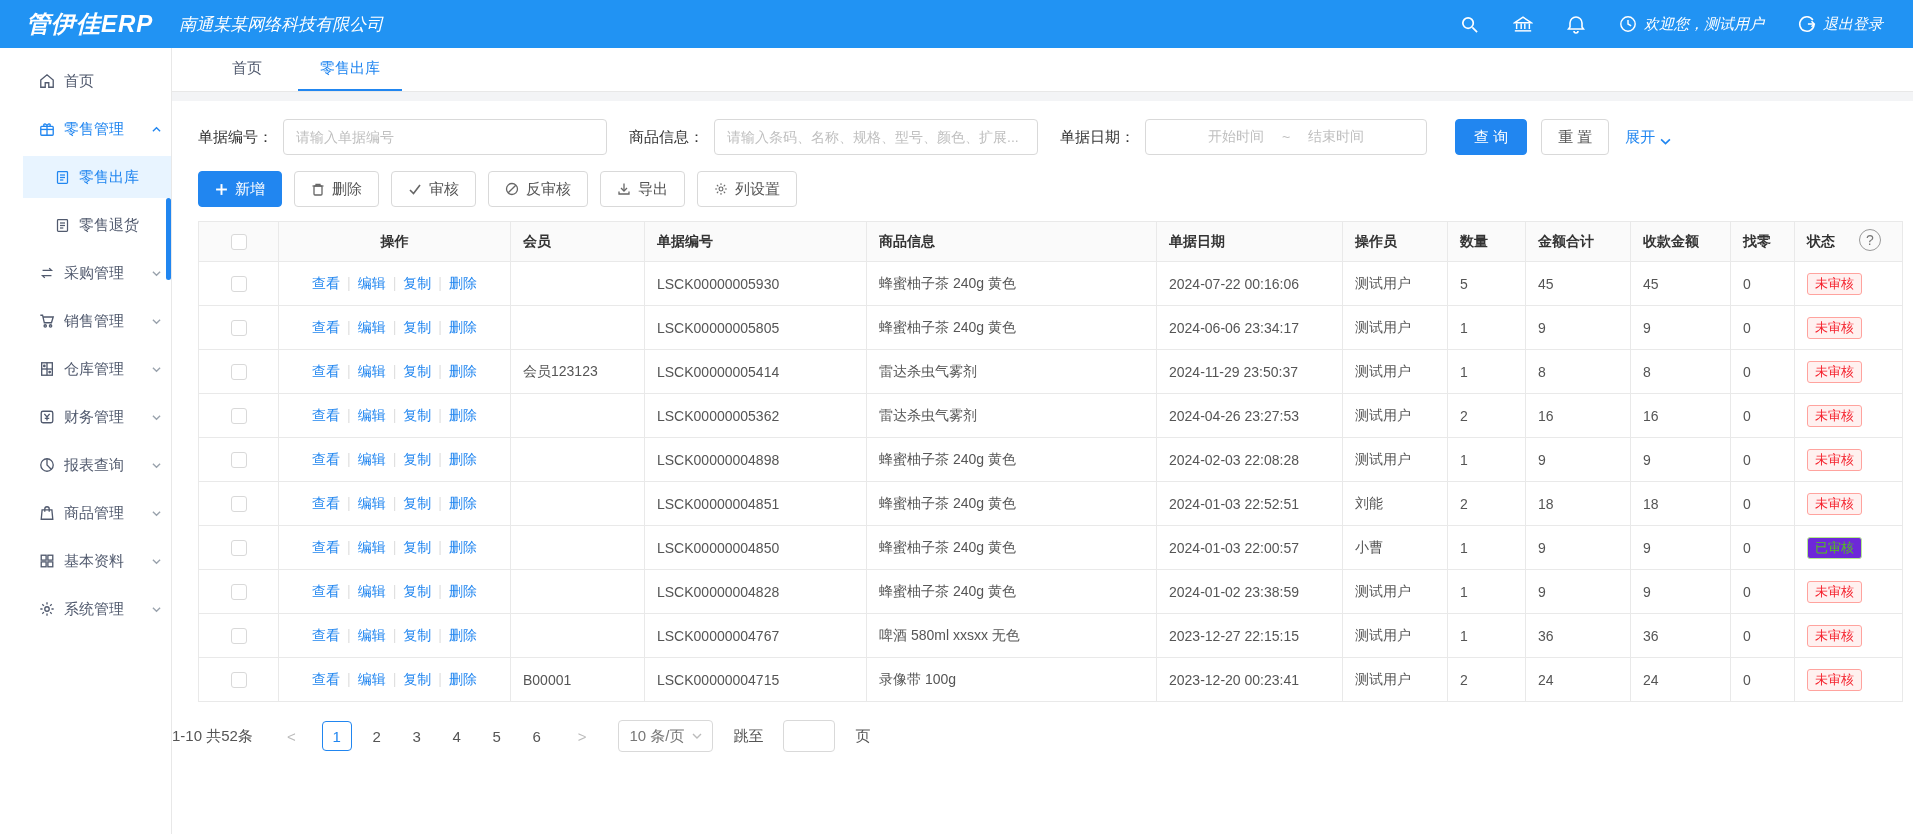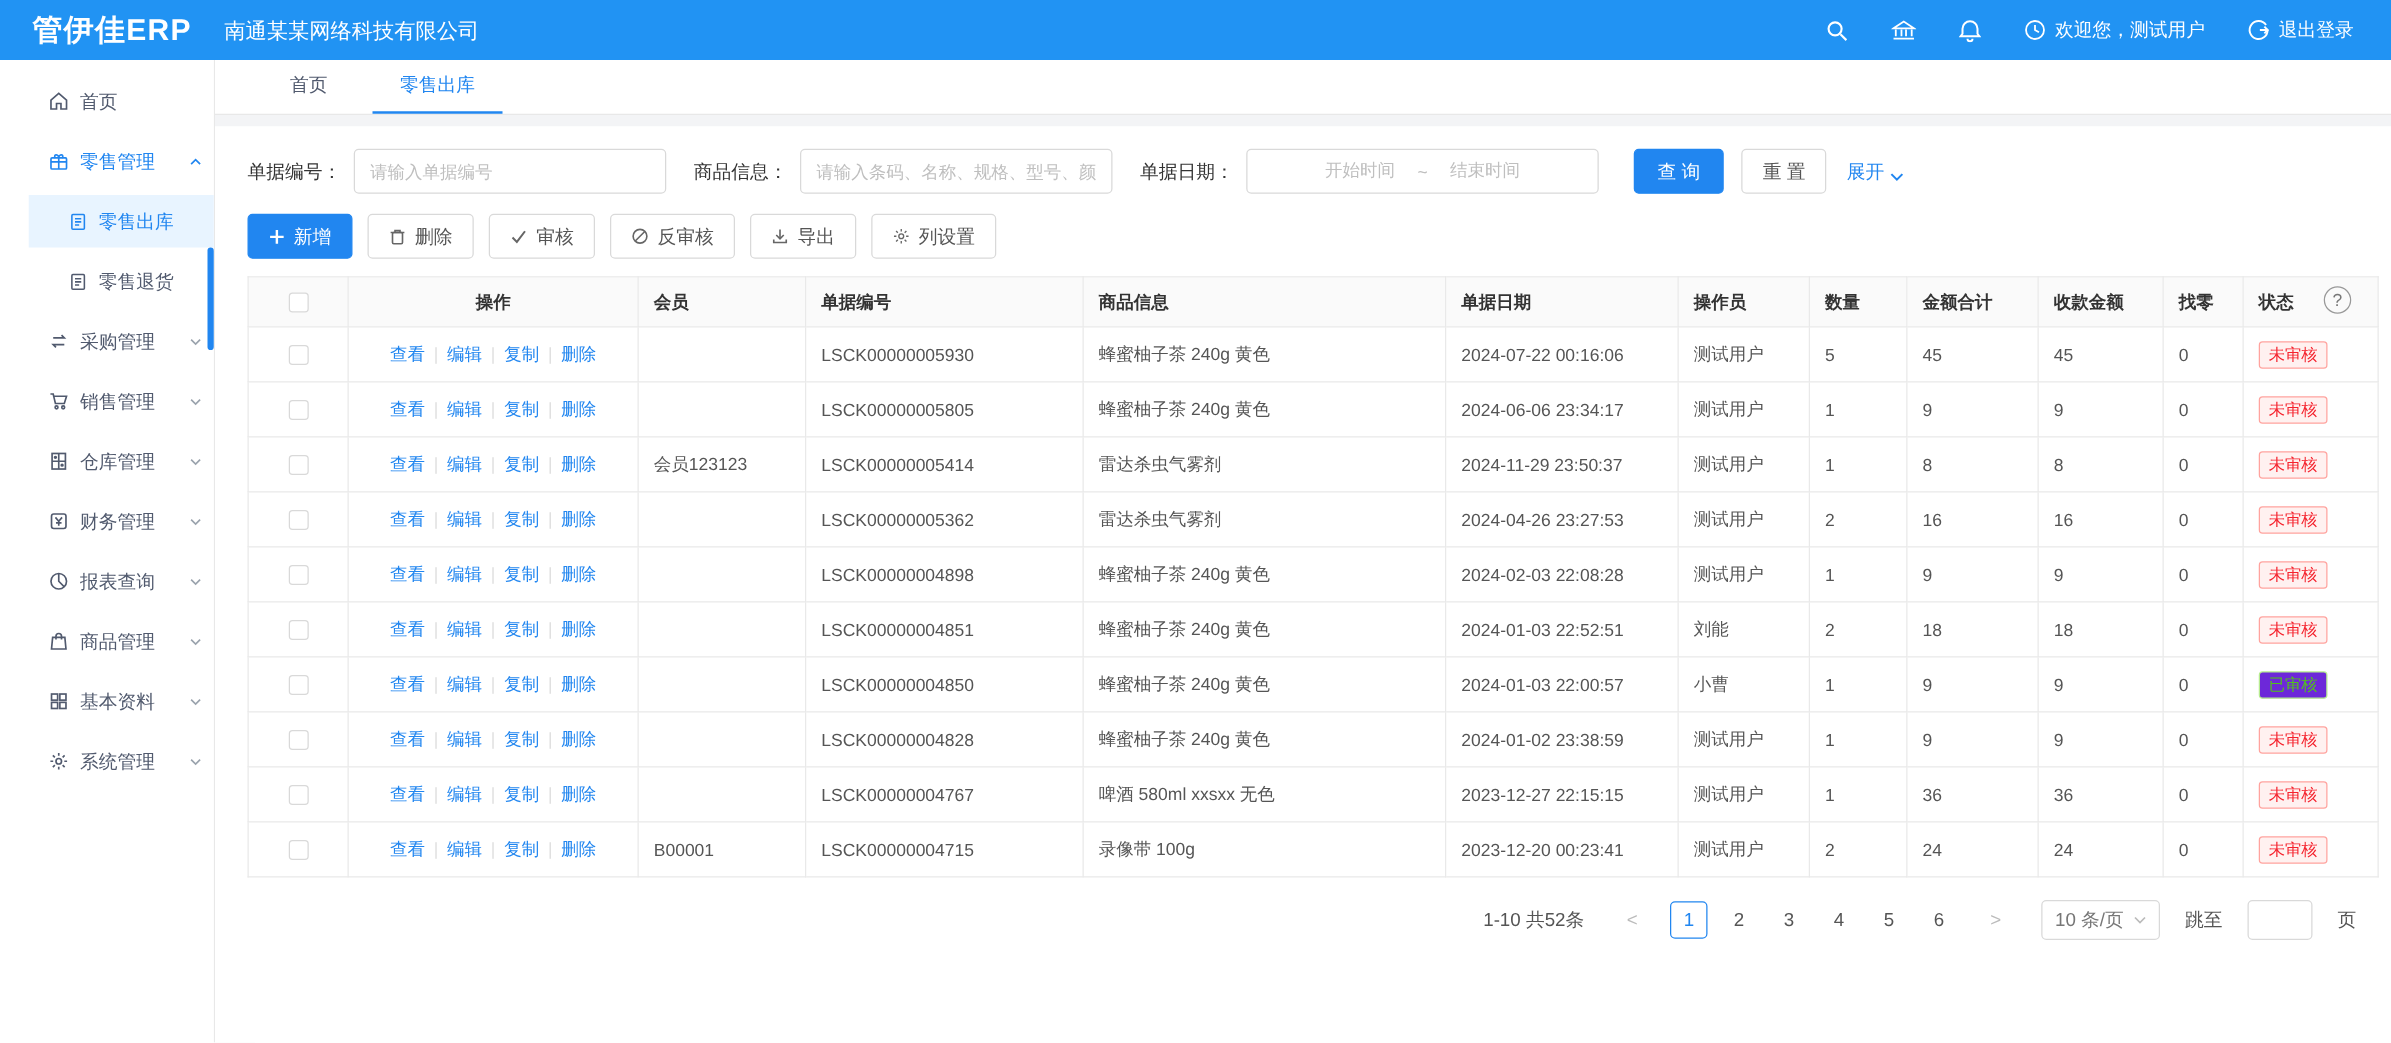--- a/index.html
+++ b/index.html
@@ -1,21 +1,21 @@
 <!DOCTYPE html>
 <html><head>
 <meta charset="utf-8">
 <style>
   * { margin:0; padding:0; box-sizing:border-box; }
   html,body { width:1913px; height:834px; }
   body { font-family:"Liberation Sans","DejaVu Sans",sans-serif; background:#fff; overflow:hidden; }
   .app { width:1913px; height:834px; display:flex; flex-direction:column; }
 
   
-  .topbar { height:48px; background:#2193f3; display:flex; align-items:center; color:#fff; flex-shrink:0; }
+  .topbar { height:48px; background:#2193f3; display:flex; align-items:center; color:#fff; flex-shrink:0;font-style:italic; }
   .logo { font-size:24px; font-weight:bold; padding:0 26px; letter-spacing:1px; }
   .company { font-size:17px; }
   .topbar-right { margin-left:auto; display:flex; align-items:center; gap:34px; padding-right:30px; font-size:15px; }
   .topbar-right .icon { display:inline-flex; align-items:center; }
   .top-item { display:inline-flex; align-items:center; gap:7px; cursor:pointer; }
   svg { display:block; }
 
   
   .body { flex:1; display:flex; min-height:0; position:relative;padding-left:23px; }
   .sidebar { width:148px; background:#fff; padding-top:12px; flex-shrink:0; position:relative; }
@@ -33,21 +33,21 @@
   .tab { display:flex; align-items:center; padding:0 22px; font-size:15px; color:#515a6e; cursor:pointer; border-bottom:2px solid transparent; }
   .tab.active { color:#2186f0; border-bottom-color:#2186f0; }
 
   
   .content { flex:1; background:#fff; margin-top:9px; position:relative; overflow:hidden; }
 
   
   .filters { display:flex; align-items:center; padding:18px 0 10px 26px; }
   .fgroup { display:flex; align-items:center; margin-right:22px; }
   .flabel { font-size:15px; color:#333; margin-right:10px; white-space:nowrap; }
-  .finput { width:250px; height:36px; border:1px solid #d9d9d9; border-radius:4px; padding:0 12px; font-size:14px; color:#333; font-family:inherit; }
+  .finput { width:324px; height:36px; border:1px solid #d9d9d9; border-radius:4px; padding:0 12px; font-size:14px; color:#333; font-family:inherit; }
   .finput::placeholder { color:#bfbfbf; }
   .daterange { width:282px; height:36px; border:1px solid #d9d9d9; border-radius:4px; display:flex; align-items:center; justify-content:center; gap:18px; font-size:14px; color:#bfbfbf; }
   .btn { height:36px; border-radius:4px; font-size:15px; display:inline-flex; align-items:center; justify-content:center; cursor:pointer; font-family:inherit; }
   .btn-primary { background:#2186f0; color:#fff; border:1px solid #2186f0; padding:0 18px; }
   .btn-plain { background:#fff; color:#555; border:1px solid #d9d9d9; padding:0 16px; }
   .search-btn { margin-left:6px; }
   .reset-btn { margin-left:14px; }
   .expand-link { margin-left:16px; color:#2186f0; font-size:15px; display:inline-flex; align-items:flex-end; gap:5px; cursor:pointer; }
 
   
@@ -64,21 +64,21 @@
   th.center, td.center { text-align:center; }
   td { height:44px; padding:0 12px; background:#fff; }
   .cb { display:inline-block; width:16px; height:16px; border:1px solid #d9d9d9; border-radius:3px; background:#fff; vertical-align:middle; cursor:pointer; }
   .ops a { color:#2186f0; text-decoration:none; cursor:pointer; }
   .ops .sep { color:#e0e0e0; margin:0 7px; }
   .badge { display:inline-block; font-size:13px; line-height:20px; padding:0 7px; border-radius:3px; border:1px solid; }
   .badge.red { color:#f5222d; background:#fff1f0; border-color:#ffa39e; }
   .badge.green { color:#52c41a; background:#6d28d9; border-color:#b7eb8f; }
 
   
-  .pager { display:flex; align-items:center; justify-content:flex-end; gap:20px; padding:18px 28px 0 0; font-size:15px; color:#555; }
+  .pager { display:flex; align-items:center; gap:20px; padding:18px 28px 0 0; font-size:15px; color:#555; }
   .pager .total { margin-right:8px; color:#555; }
   .pg-arrow { color:#bbb; padding:0 6px; cursor:pointer; font-size:15px; }
   .pg-item { min-width:30px; height:30px; display:inline-flex; align-items:center; justify-content:center; border-radius:4px; border:1px solid transparent; cursor:pointer; }
   .pg-item.active { border-color:#2186f0; color:#2186f0; }
   .page-size { height:32px; border:1px solid #d9d9d9; border-radius:4px; display:inline-flex; align-items:center; gap:8px; padding:0 10px; color:#777; cursor:pointer; margin-left:6px; }
   .jump-input { width:52px; height:32px; border:1px solid #d9d9d9; border-radius:4px; }
   .muted { color:#555; }
 </style>
 </head>
 <body>

